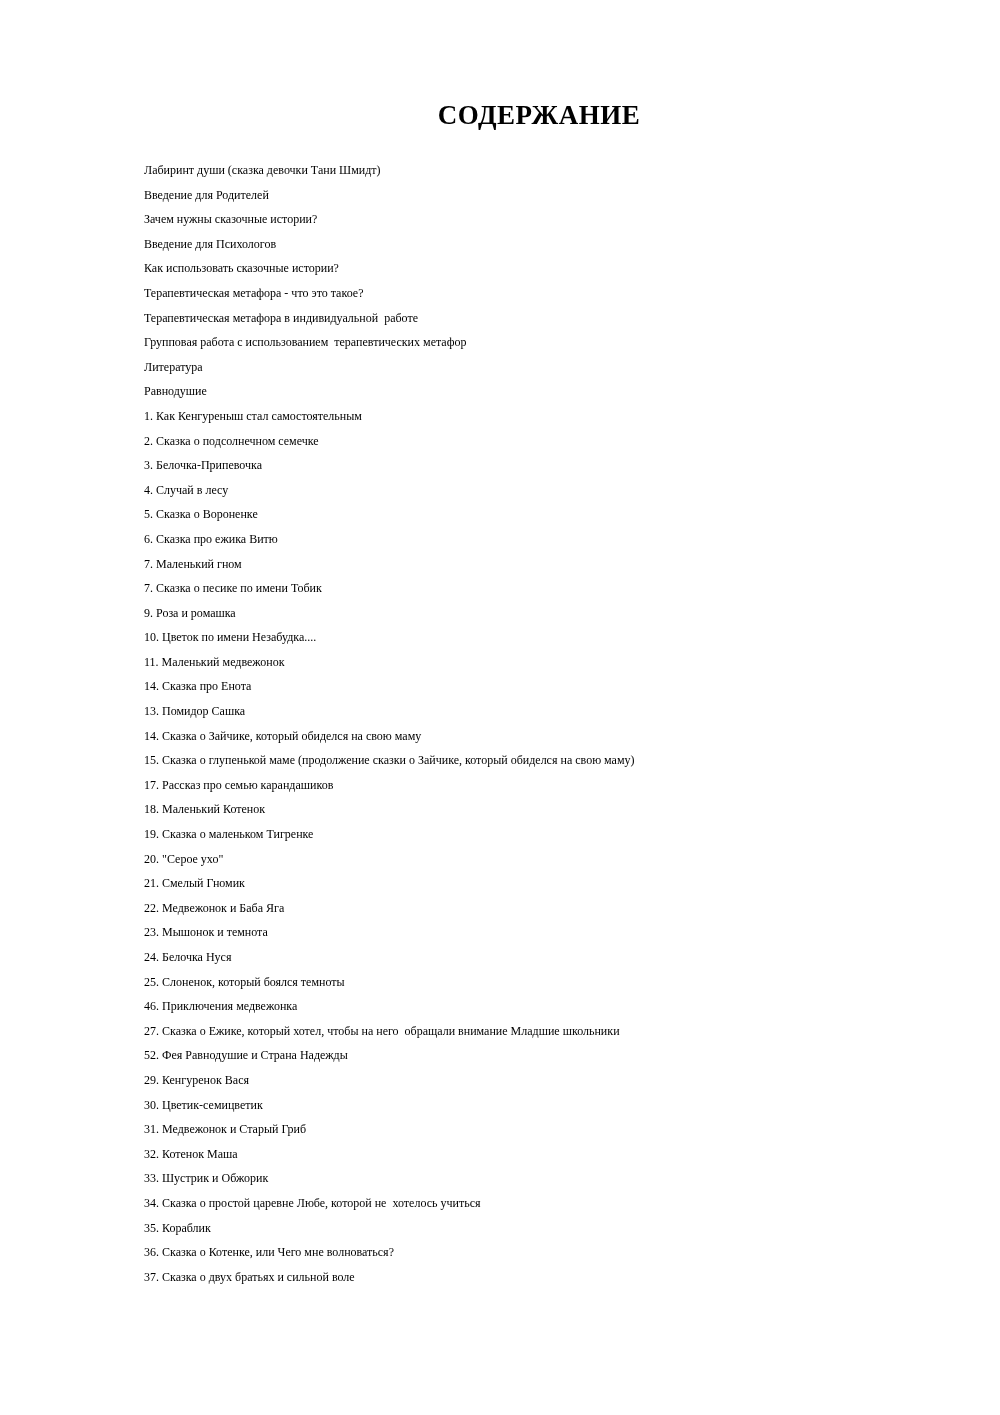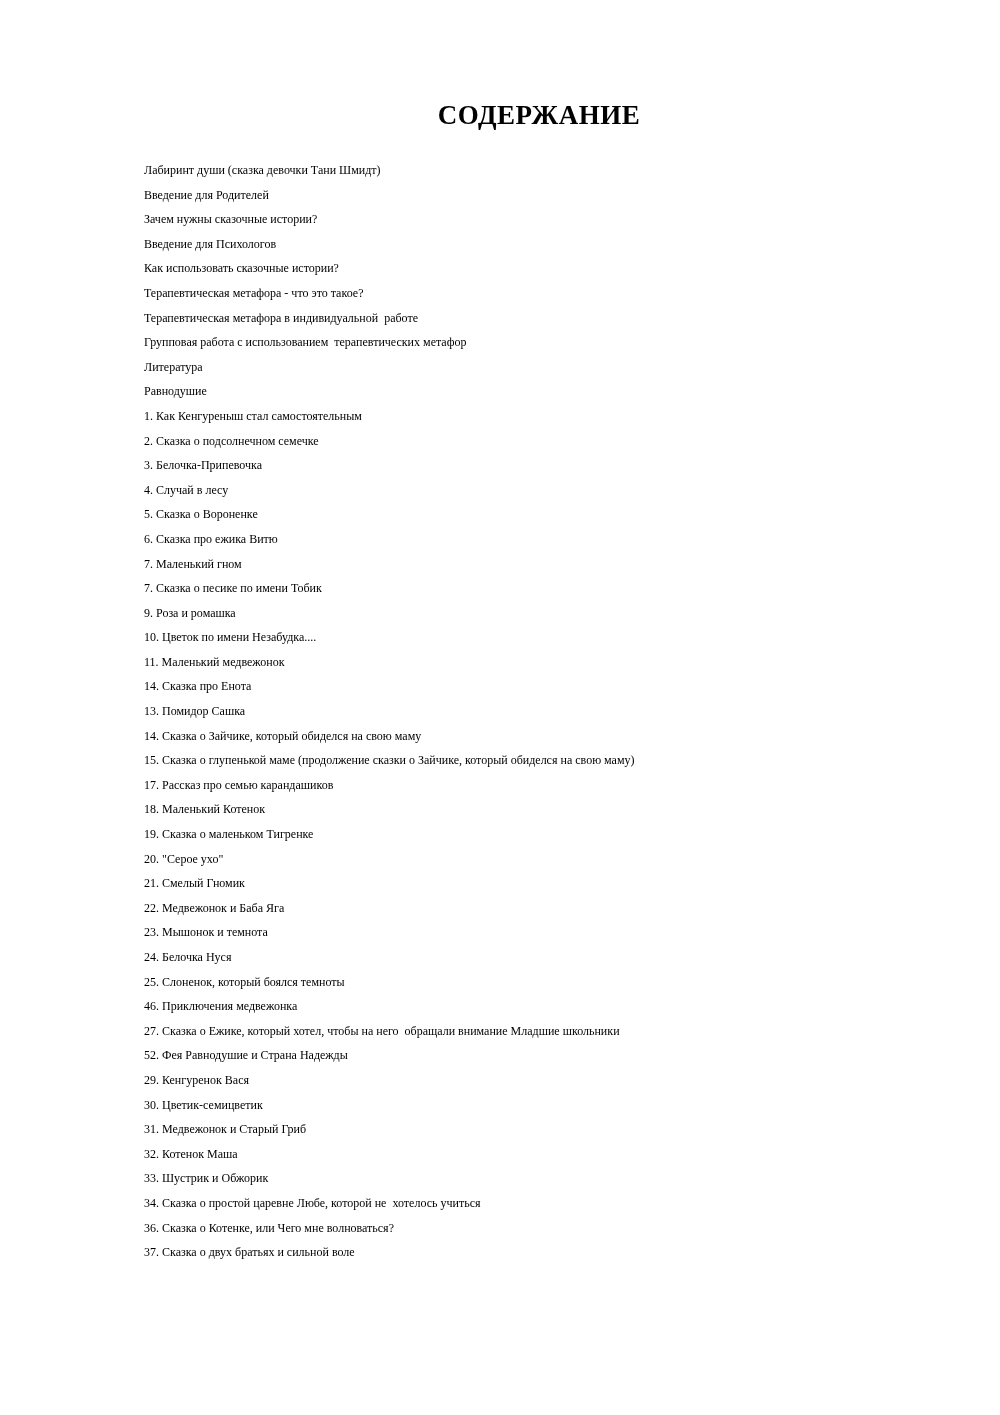--- a/index.html
+++ b/index.html
@@ -84,17 +84,18 @@
         <div class="toc-line">25. Слоненок, который боялся темноты</div>
         <div class="toc-line">46. Приключения медвежонка</div>
         <div class="toc-line">27. Сказка о Ежике, который хотел, чтобы на него  обращали внимание Младшие школьники</div>
         <div class="toc-line">52. Фея Равнодушие и Страна Надежды</div>
         <div class="toc-line">29. Кенгуренок Вася</div>
         <div class="toc-line">30. Цветик-семицветик</div>
         <div class="toc-line">31. Медвежонок и Старый Гриб</div>
         <div class="toc-line">32. Котенок Маша</div>
         <div class="toc-line">33. Шустрик и Обжорик</div>
         <div class="toc-line">34. Сказка о простой царевне Любе, которой не  хотелось учиться</div>
+        <div class="toc-line">35. Кораблик</div>
         <div class="toc-line">36. Сказка о Котенке, или Чего мне волноваться?</div>
         <div class="toc-line">37. Сказка о двух братьях и сильной воле</div>
       </div>
   </div>
 </div>
 
 </body></html>

